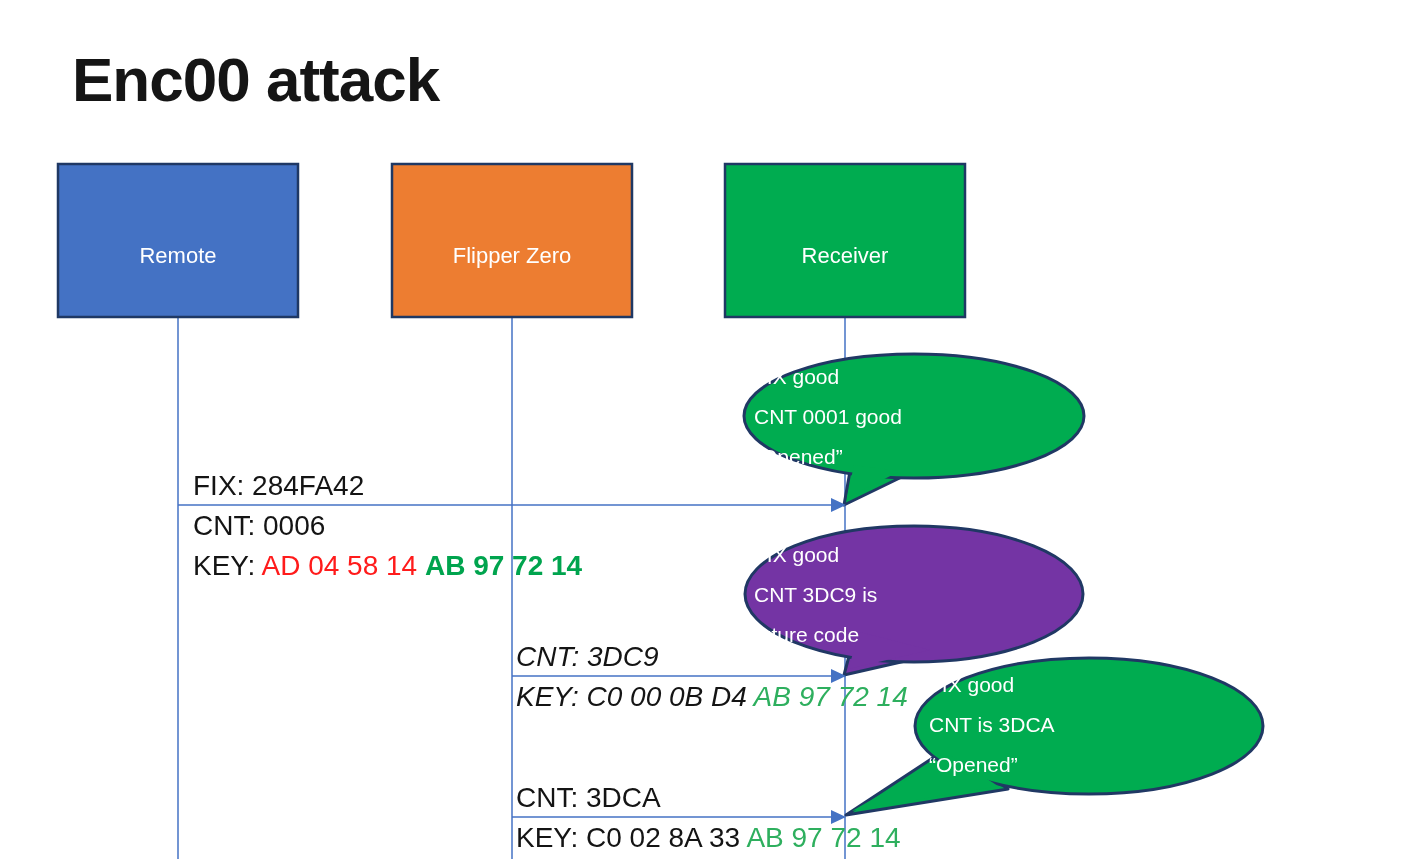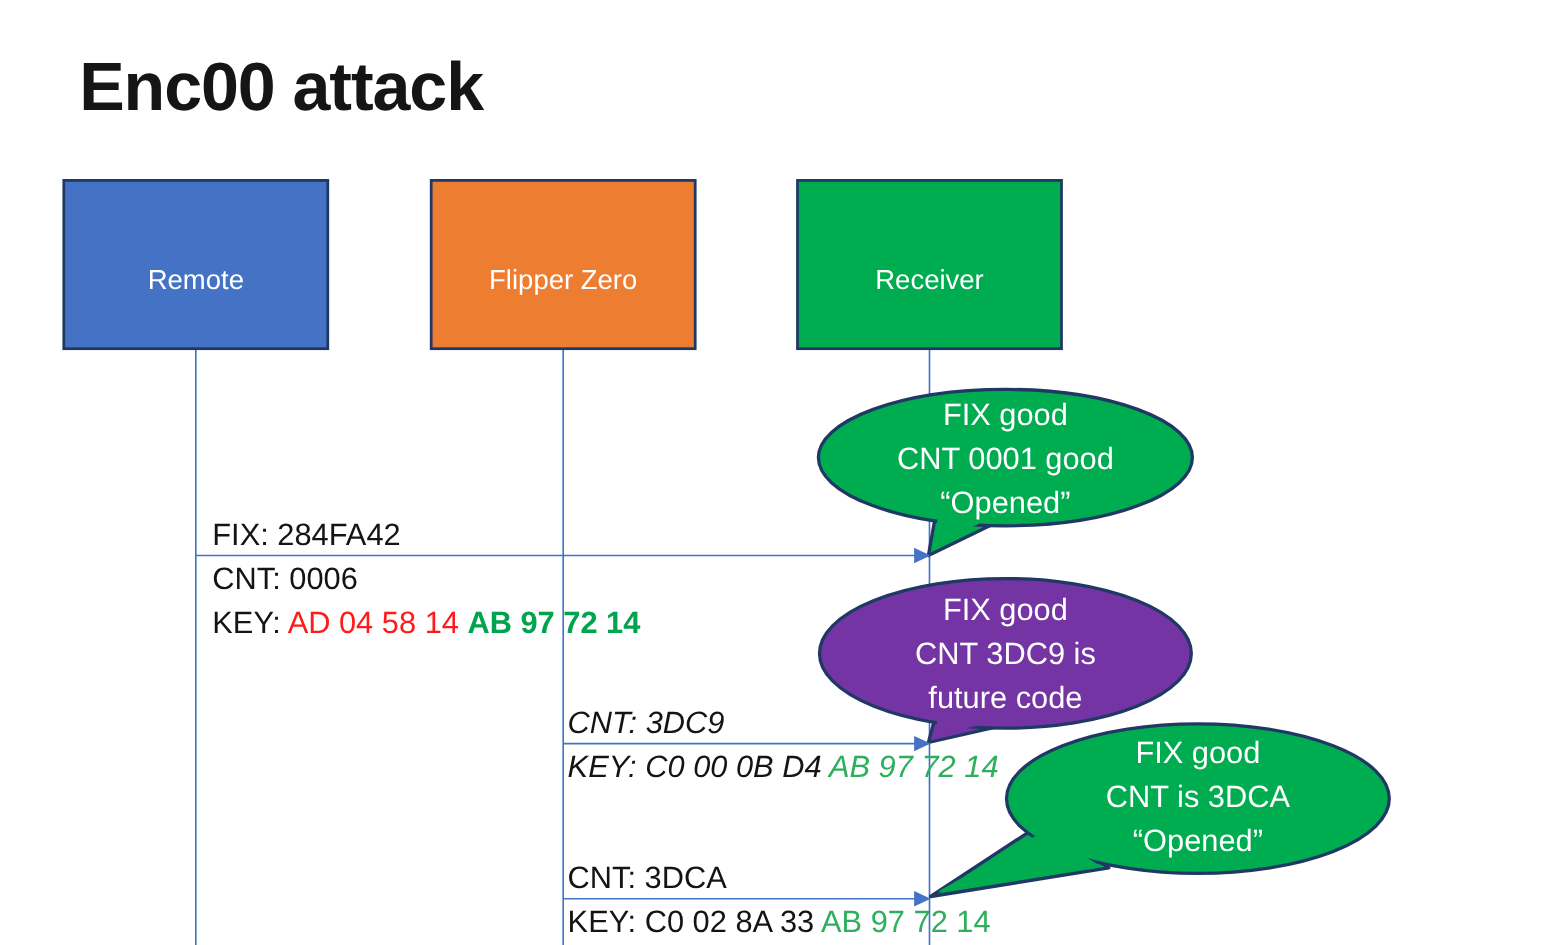--- a/index.html
+++ b/index.html
@@ -21,37 +21,37 @@
   .stroke-callout{stroke:var(--callout_border);stroke-width:3;stroke-linejoin:round;}
   .fill-remote{fill:var(--remote_fill);}
   .fill-flipper{fill:var(--flipper_fill);}
   .fill-receiver{fill:var(--receiver_fill);}
   .fill-cgreen{fill:var(--callout_green);}
   .fill-cpurple{fill:var(--callout_purple);}
   .nostroke{stroke:none;}
   
   .actor-label{
     width:240px;height:183px;display:flex;align-items:center;justify-content:center;
-    color:#fff;font-size:25px;font-weight:500;
+    color:#fff;font-size:22px;font-weight:500;
   }
   .al-remote{left:58px;top:164px;}
   .al-flipper{left:392px;top:164px;}
   .al-receiver{left:725px;top:164px;border-radius:14px;}
   
   .msg{color:var(--msg_text);font-size:28px;line-height:40px;white-space:nowrap;}
   .msg1{left:193px;top:466px;}
   .msg2{left:516px;top:637px;font-style:italic;}
   .msg3{left:516px;top:778px;}
   .t-red{color:var(--key_red);}
   .t-greenb{color:var(--key_green_bold);font-weight:700;}
   .t-green{color:var(--key_green);}
   
   .callout-text{
-    width:320px;color:var(--callout_text);font-size:28px;line-height:40px;
-    text-align:center;white-space:nowrap;
+    width:320px;color:var(--callout_text);font-size:21px;line-height:40px;
+    text-align:left;white-space:nowrap;
   }
   .ct1{left:754px;top:357px;}
   .ct2{left:754px;top:535px;}
   .ct3{left:929px;top:665px;}
 </style>
 </head>
 <body>
 
 <div class="stage">
 

